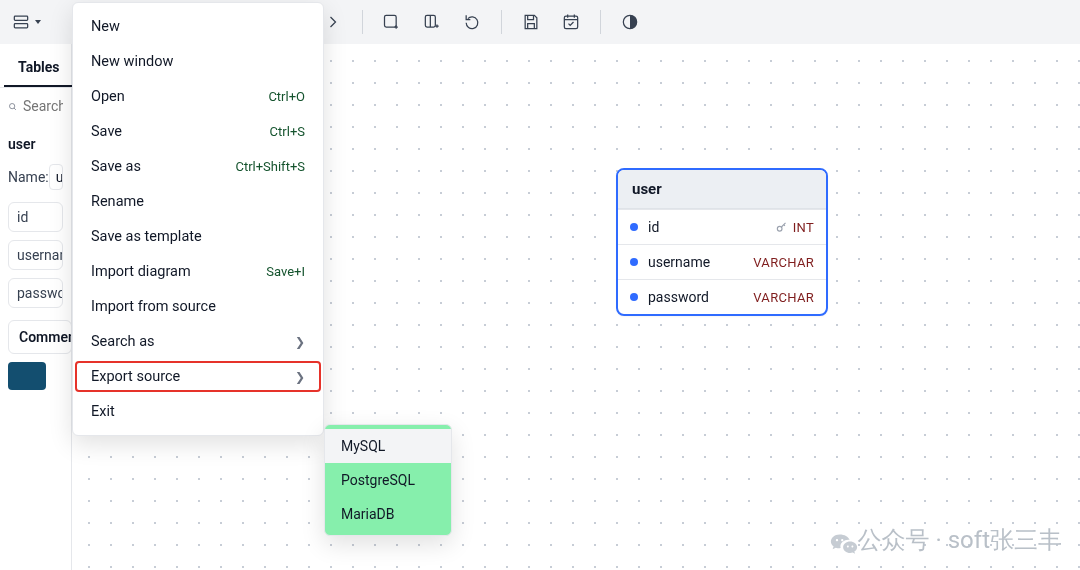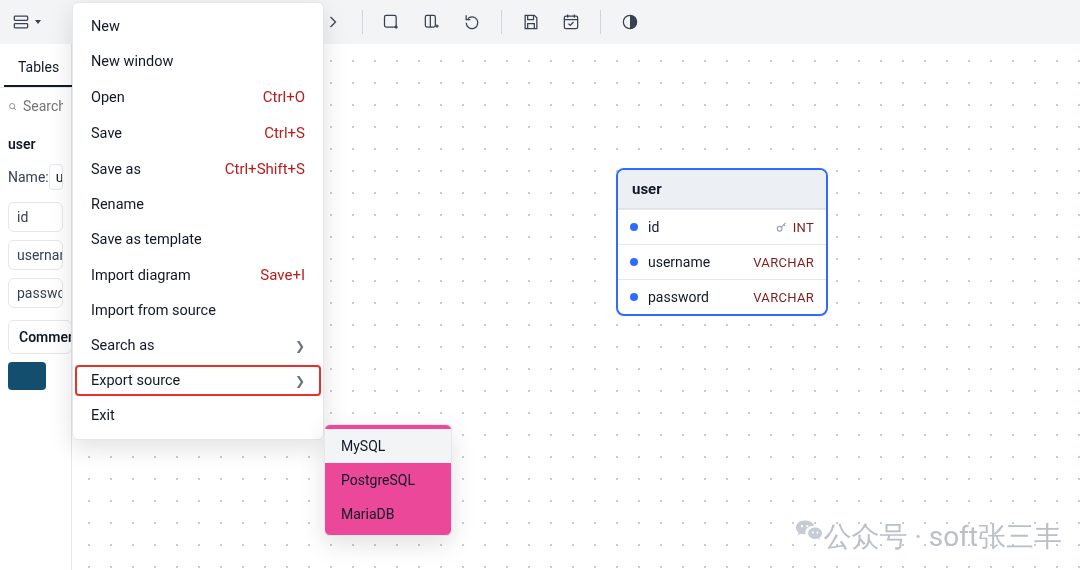--- a/index.html
+++ b/index.html
@@ -8,21 +8,21 @@
 .toolbar { height: 44px; background: #f3f4f6; display: flex; align-items: center; padding: 0 10px; gap: 6px; position: relative; z-index: 1; }
 .toolbar-btn { width: 34px; height: 32px; display: flex; align-items: center; justify-content: center; border-radius: 6px; cursor: pointer; color: #374151; }
 .toolbar-btn svg { width: 20px; height: 20px; stroke: currentColor; fill: none; stroke-width: 1.5; }
 .toolbar-sep { width: 1px; height: 24px; background: #d1d5db; margin: 0 6px; }
 .toolbar-btn.dropdown svg.caret { width: 10px; height: 10px; margin-left: 2px; }
 .toolbar-spacer-menu { width: 260px; }
 
 .main { display: flex; height: calc(100% - 44px); }
 .sidebar { width: 72px; border-right: 1px solid #e5e7eb; padding-top: 0; }
 .tab-row { height: 44px; display: flex; align-items: flex-end; padding-left: 4px; border-bottom: 1px solid #e5e7eb; }
-.tab { padding: 8px 14px 10px; font-size: 14px; font-weight: 400; color: #111827; border-bottom: 2px solid #111827; }
+.tab { padding: 8px 14px 10px; font-size: 14px; font-weight: 700; color: #111827; border-bottom: 2px solid #111827; }
 .search-row { display: flex; align-items: center; height: 36px; padding: 0 8px; gap: 6px; color: #6b7280; font-size: 14px; }
 .search-row input { border: none; outline: none; width: 40px; font-size: 14px; color: #374151; background: transparent; }
 
 .props { padding: 6px 8px; font-size: 14px; color: #111827; }
 .prop-title { font-weight: 600; padding: 6px 0; }
 .prop-row { display: flex; align-items: center; padding: 6px 0; justify-content: center; }
 .prop-row label { color: #374151; }
 .prop-input { border: 1px solid #e5e7eb; border-radius: 4px; padding: 4px 6px; font-size: 14px; width: 20px; overflow: hidden; }
 
 .field-list { padding: 0 8px; }
@@ -38,29 +38,29 @@
 .table-header { background: #eceff3; padding: 10px 14px; font-weight: 700; font-size: 15px; color: #111827; border-bottom: 1px solid #dfe3e8; }
 .table-col { display: flex; align-items: center; padding: 9px 12px; border-top: 1px solid #e5e7eb; font-size: 14px; }
 .table-col:first-of-type { border-top: none; }
 .dot { width: 8px; height: 8px; border-radius: 50%; background: #2f6bff; margin-right: 10px; flex: none; }
 .col-name { color: #111827; flex: 1; }
 .col-type { color: #7f1d1d; font-size: 13px; letter-spacing: 0.3px; }
 .key-icon { color: #9ca3af; margin-right: 4px; width: 14px; height: 14px; }
 
 .menu { position: absolute; left: 72px; top: 2px; width: 252px; background: #fff; border: 1px solid #e5e7eb; border-radius: 6px; box-shadow: 0 8px 24px rgba(0,0,0,0.12); padding: 6px 0; z-index: 20; }
 .menu-item { display: flex; align-items: center; justify-content: space-between; padding: 9px 18px; font-size: 14.5px; color: #111827; cursor: pointer; }
-.menu-shortcut { color: #b91c1c; font-size: 15px; }
+.menu-shortcut { color: #14532d; font-size: 13px; }
 .menu-item.highlight { outline: 2px solid #e6322a; outline-offset: -4px; border-radius: 6px; }
 .menu-arrow { color: #6b7280; font-size: 12px; }
 
-.submenu { position: absolute; left: 324px; top: 424px; width: 128px; background: #ec4899; border: 1px solid #e5e7eb; border-radius: 6px; box-shadow: 0 8px 24px rgba(0,0,0,0.12); padding: 4px 0; z-index: 20; }
+.submenu { position: absolute; left: 324px; top: 424px; width: 128px; background: #86efac; border: 1px solid #e5e7eb; border-radius: 6px; box-shadow: 0 8px 24px rgba(0,0,0,0.12); padding: 4px 0; z-index: 20; }
 .submenu .menu-item { padding: 9px 16px; font-size: 14px; }
 .submenu .menu-item.hover { background: #f3f4f6; }
 
-.watermark { position: absolute; right: 18px; bottom: 14px; display: flex; align-items: flex-start; color: #b9c0c8; font-size: 28px; z-index: 2; }
+.watermark { position: absolute; right: 18px; bottom: 14px; display: flex; align-items: flex-end; color: #b9c0c8; font-size: 24px; z-index: 2; }
 .watermark svg { width: 28px; height: 24px; fill: #c6ccd3; }
 </style>
 </head>
 <body>
 
 <div class="toolbar">
   <div class="toolbar-btn dropdown">
     <svg viewBox="0 0 24 24">
         <rect x="4" y="5" width="16" height="5" rx="1"></rect>
         <rect x="4" y="14" width="16" height="5" rx="1"></rect>

